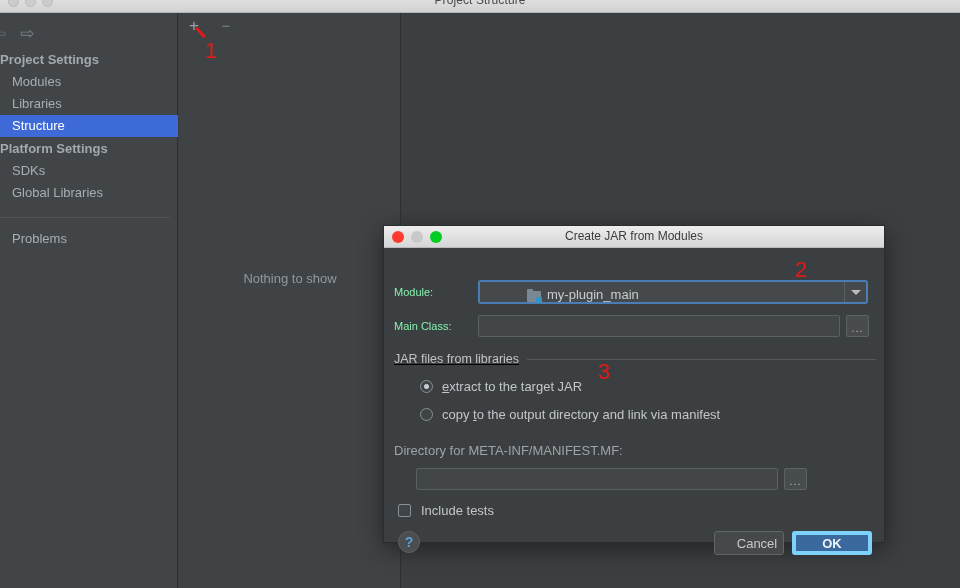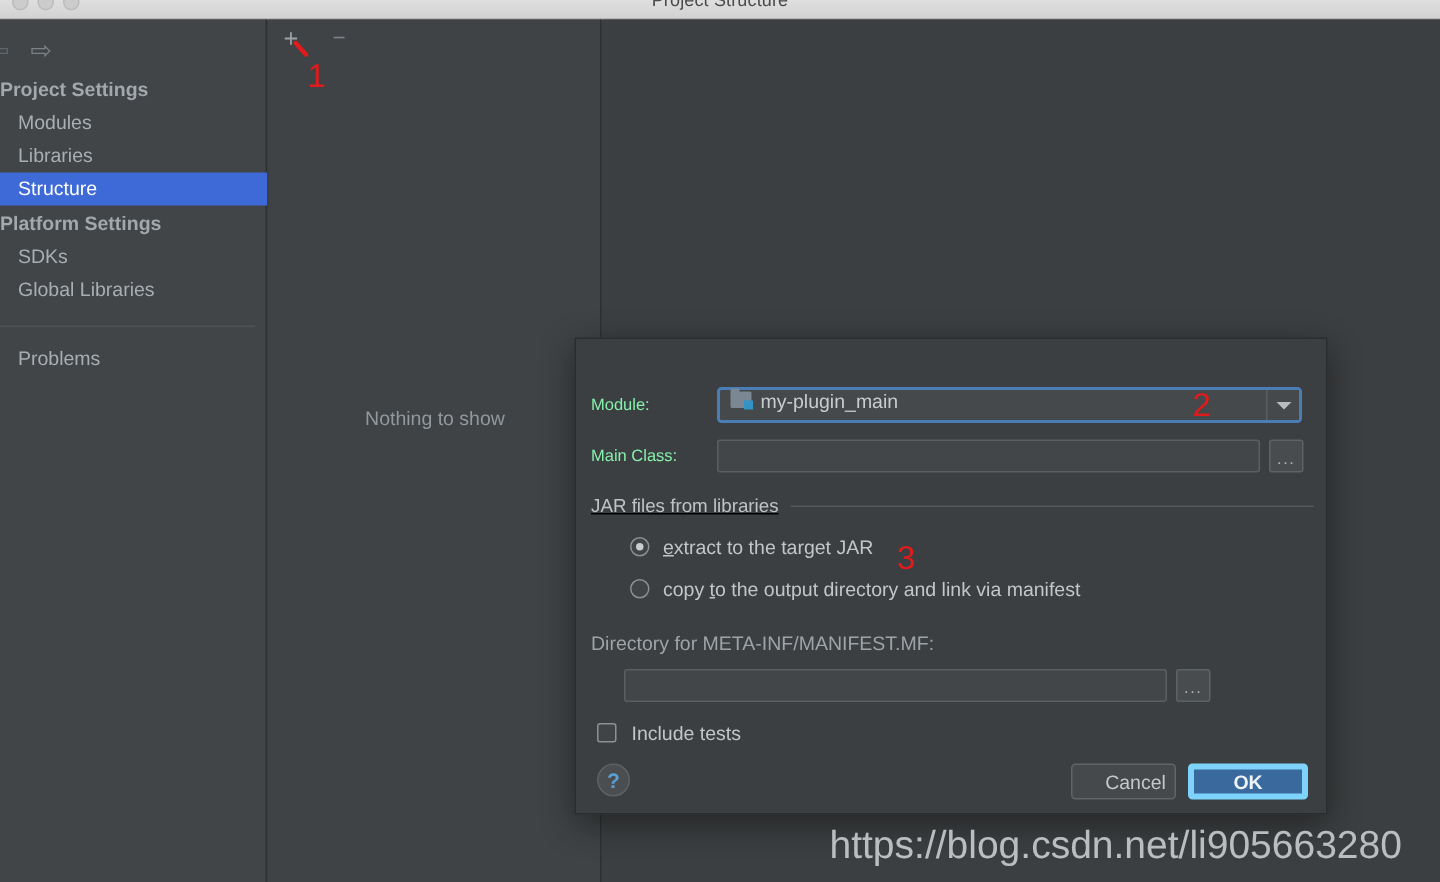--- a/index.html
+++ b/index.html
@@ -139,21 +139,21 @@
 
   
   .row-module { left: 10px; top: 32px; }
   .row-module .lbl { width: 84px; }
   .combo {
     position: relative;
     width: 390px; height: 24px;
     background: #45494b;
     border: 2px solid #4a7db5;
     border-radius: 3px;
-    display: flex; align-items: flex-start;
+    display: flex; align-items: flex-end; padding-left: 40px;
   }
   .mod-icon {
     position: relative;
     width: 14px; height: 12px; margin-left: 7px; margin-right: 6px; flex: none;
   }
   .mod-icon .folder {
     position: absolute; left: 0; top: 1px;
     width: 14px; height: 11px; background: #7b8792; border-radius: 1px;
   }
   .mod-icon .tab {
@@ -301,20 +301,28 @@
     <div class="empty-text">Nothing to show</div>
   </div>
 
   <div class="right-panel"></div>
 
   <div class="annot-stroke" style="left:194px; top:31px; width:13px; height:3px; transform: rotate(48deg);"></div>
   <div class="annot-num" style="left:205px; top:40px;">1</div>
 
   <div class="dialog">
 
+    <div class="dlg-titlebar">
+      <div class="dlg-lights">
+        <i class="l-red"></i>
+        <i class="l-yellow"></i>
+        <i class="l-green"></i>
+      </div>
+      <div class="dlg-title">Create JAR from Modules</div>
+    </div>
 
     <div class="dlg-body">
 
       <div class="row row-module">
         <span class="lbl">Module:</span>
         <div class="combo">
           <span class="mod-icon">
             <span class="tab"></span>
               <span class="folder"></span>
               <span class="sq"></span>
@@ -364,15 +372,14 @@
       <div class="btn btn-cancel">Cancel</div>
       <div class="btn btn-ok">OK</div>
 
     </div>
   </div>
 
   <div class="annot-num" style="left:795px; top:259px;">2</div>
 
   <div class="annot-num" style="left:598px; top:361px;">3</div>
 
-  <div class="watermark">https://blog.csdn.net/li905663280</div>
 
 </div>
 
 </body></html>

